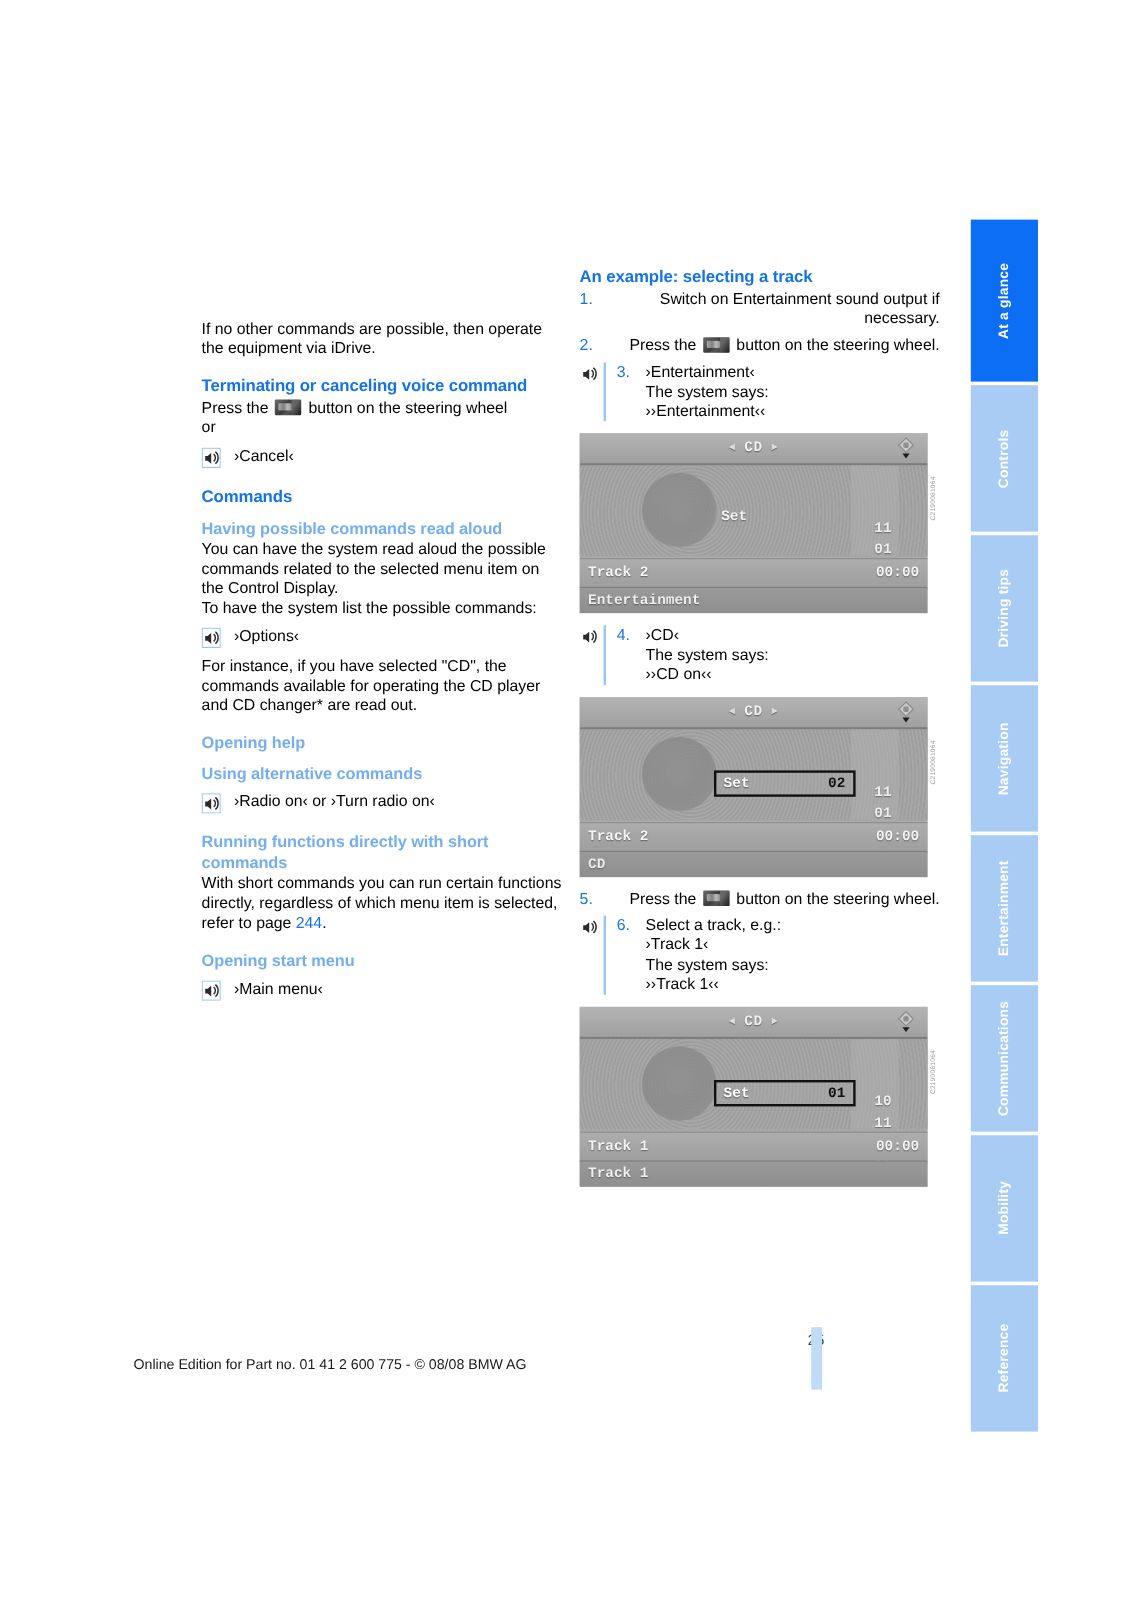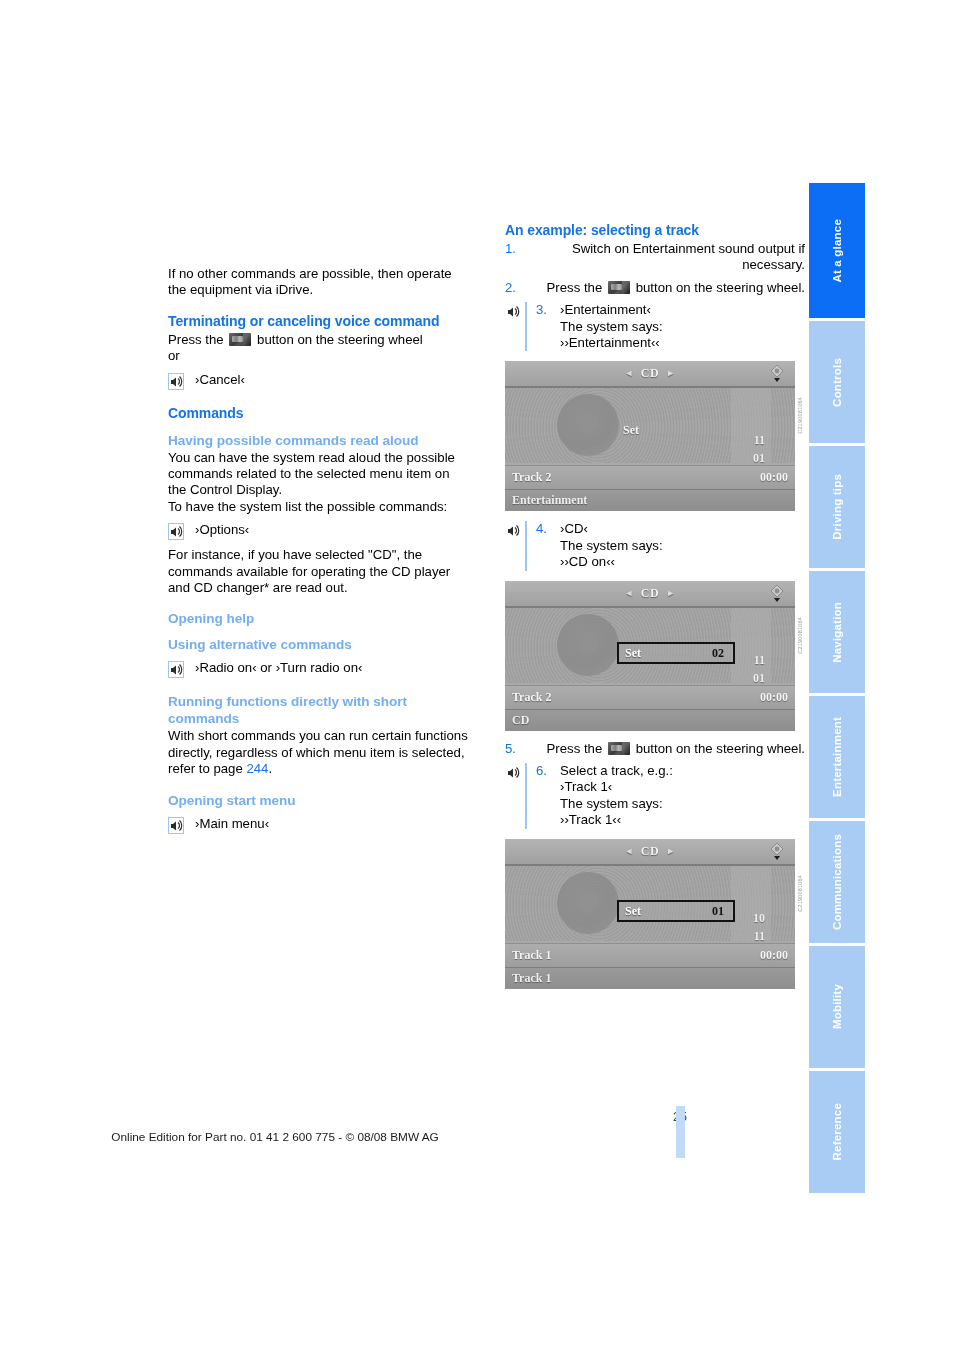--- a/index.html
+++ b/index.html
@@ -9,21 +9,21 @@
     font-family:"Liberation Sans", sans-serif;
     -webkit-font-smoothing:antialiased;
     position:relative;
     overflow:hidden;
   }
   .page{position:absolute;left:0;top:0;width:954px;height:1350px;}
 
   
   .col{position:absolute;width:300px;font-size:13.2px;line-height:16.4px;color:#000;}
   .col-left{left:168px;top:222px;margin-top:44px;}
-  .col-right{left:505px;top:222px;}
+  .col-right{left:483px;top:222px;}
 
   p{margin:0 0 0 0;}
   .body-text{margin-bottom:0;}
   .gap-s{height:8px;}
   .gap-m{height:14px;}
 
   h2.h-main{
     font-size:14px;line-height:17px;font-weight:bold;color:#1473e6;
     margin:0 0 2px 0;letter-spacing:-0.1px;
   }
@@ -83,21 +83,21 @@
   .vstep-num{
     flex:0 0 24px;color:#1473e6;font-size:13.2px;line-height:16.4px;
   }
   .vstep-body{flex:1;font-size:13.2px;line-height:16.4px;}
 
   
   .figure{position:relative;margin:10px 0 10px 0;width:290px;}
   .screen{
     width:290px;height:150px;position:relative;overflow:hidden;
     background:#a9a9a9;
-    font-family:Liberation Serif, serif;
+    font-family:Liberation Mono, monospace;
   }
   .scr-head{
     position:absolute;left:0;top:0;right:0;height:25px;
     background:linear-gradient(180deg,#b4b4b4,#a0a0a0);
     border-bottom:2px solid #7d7d7d;
   }
   .scr-head .title{
     position:absolute;left:0;right:0;top:4px;text-align:center;
     color:#f2f2f2;font-size:12px;font-weight:bold;letter-spacing:.5px;
     text-shadow:0 1px 1px rgba(0,0,0,.45);

